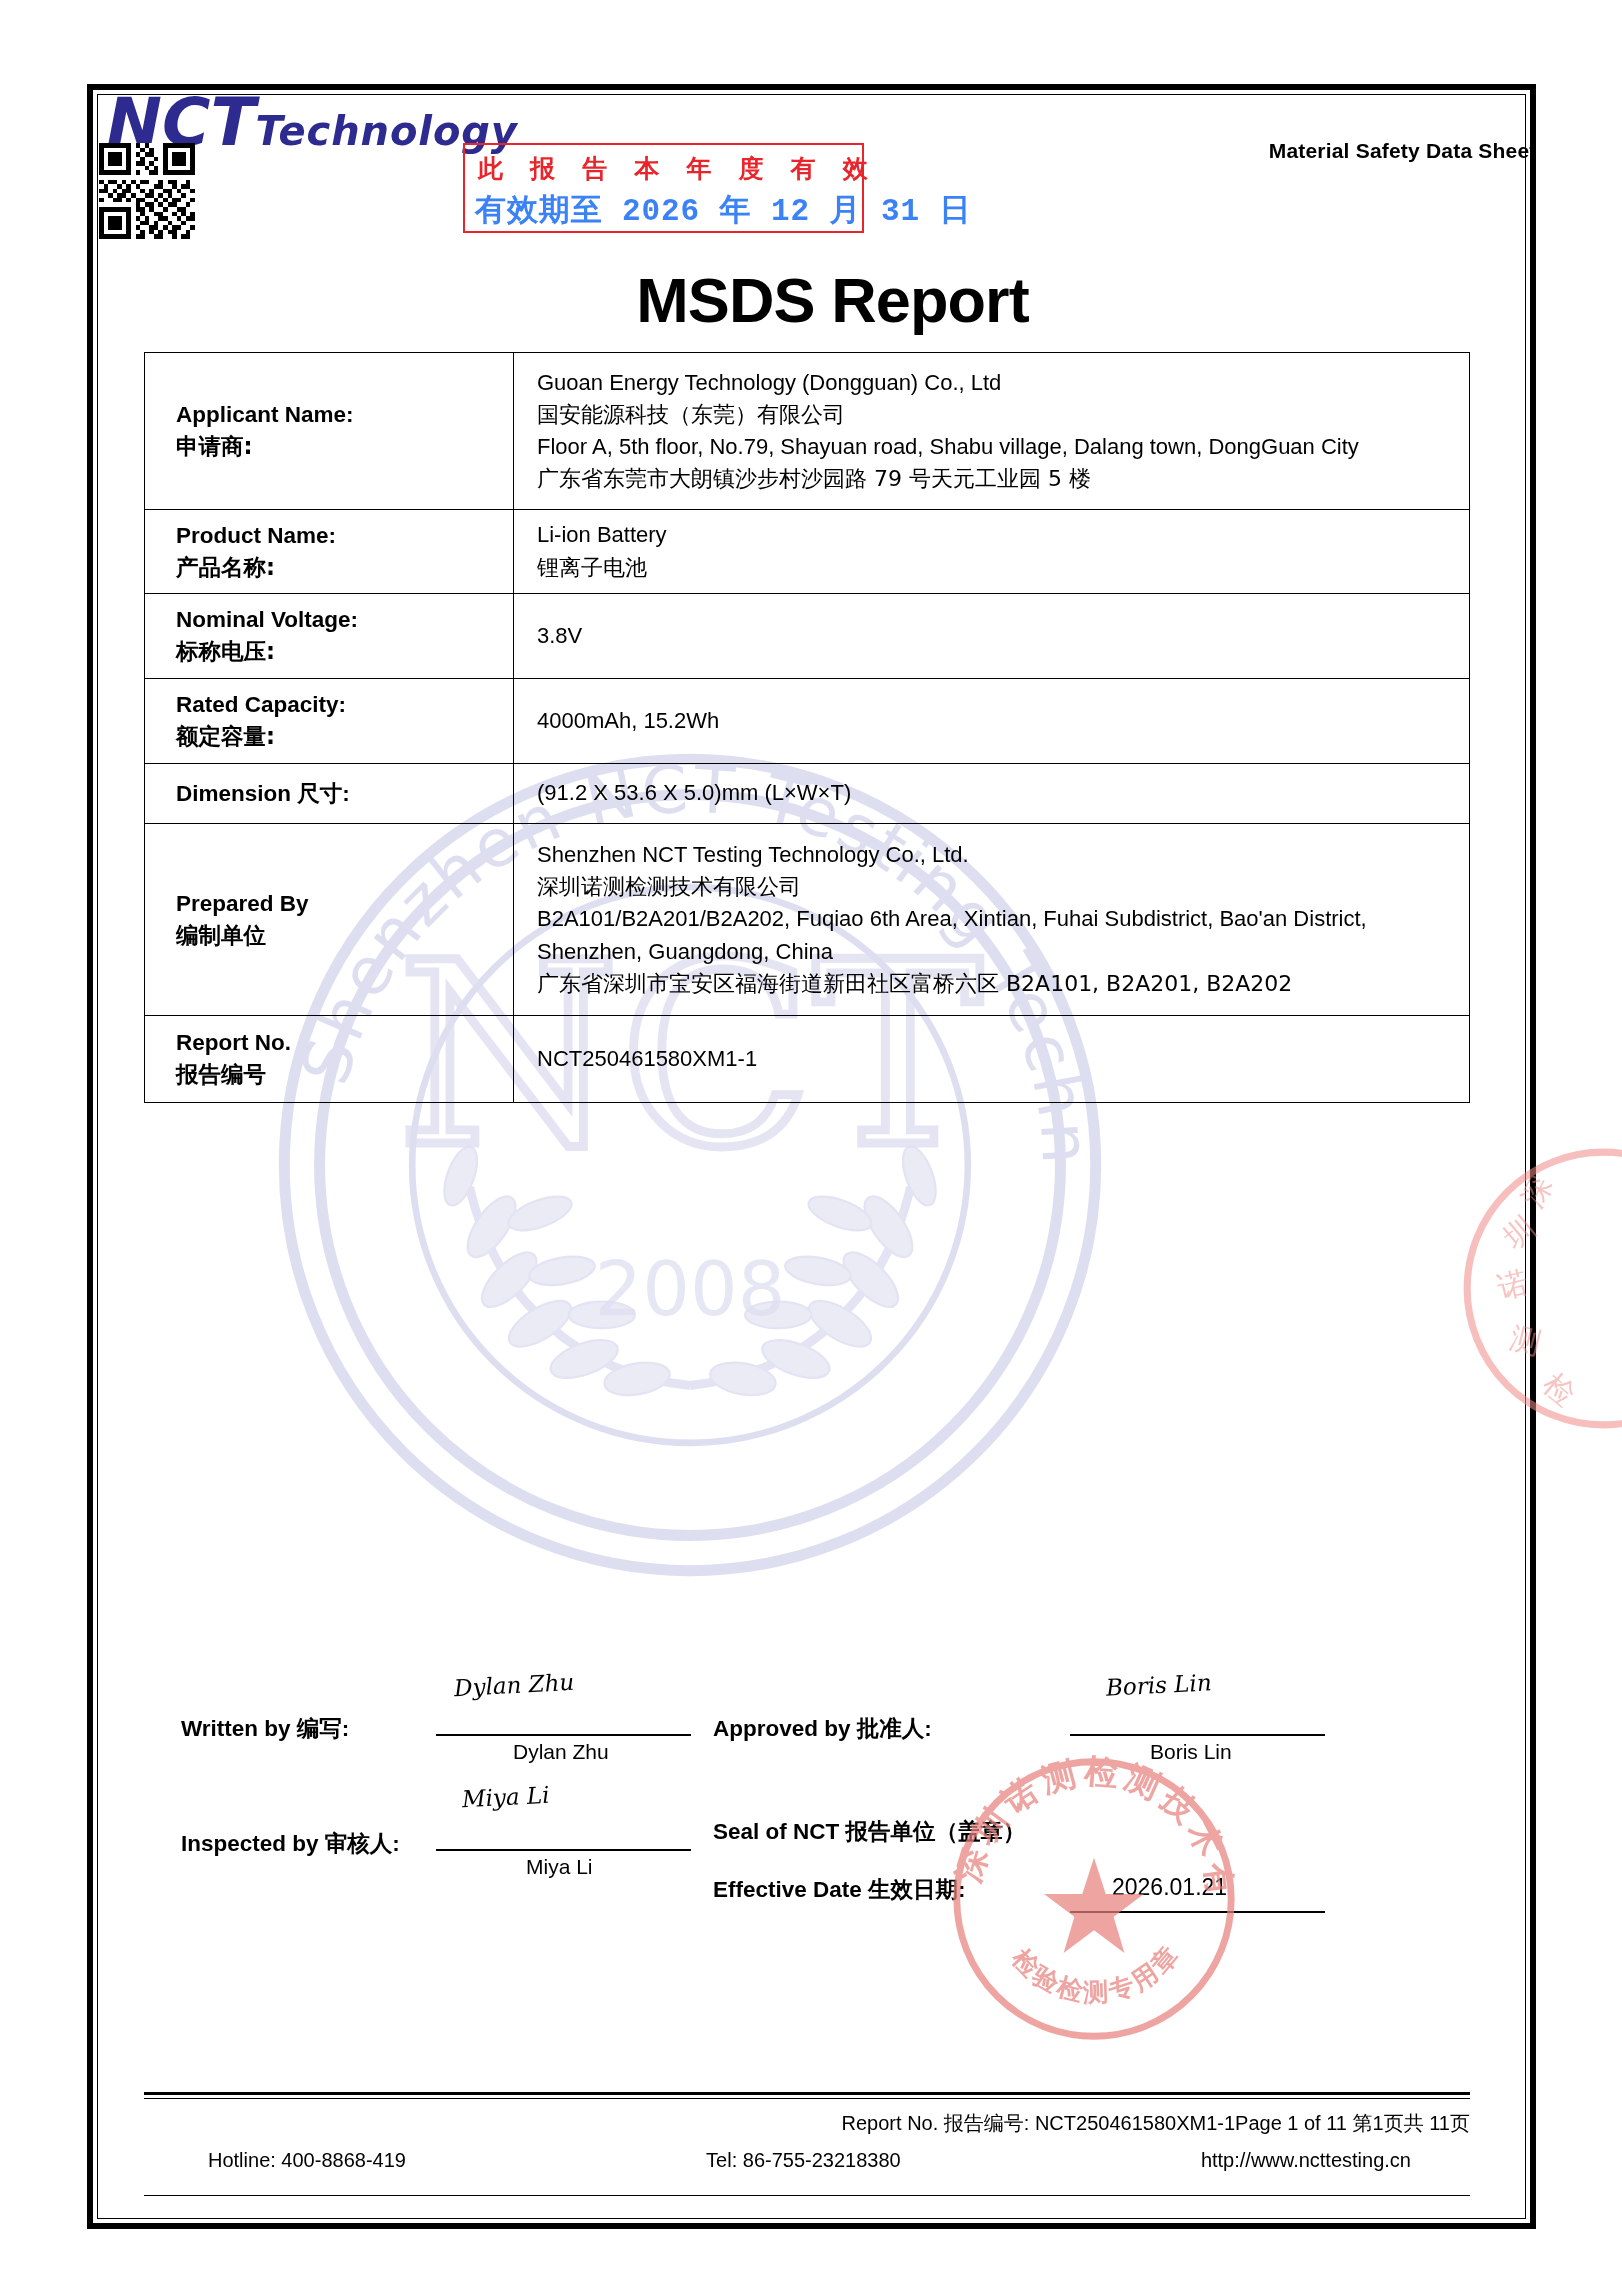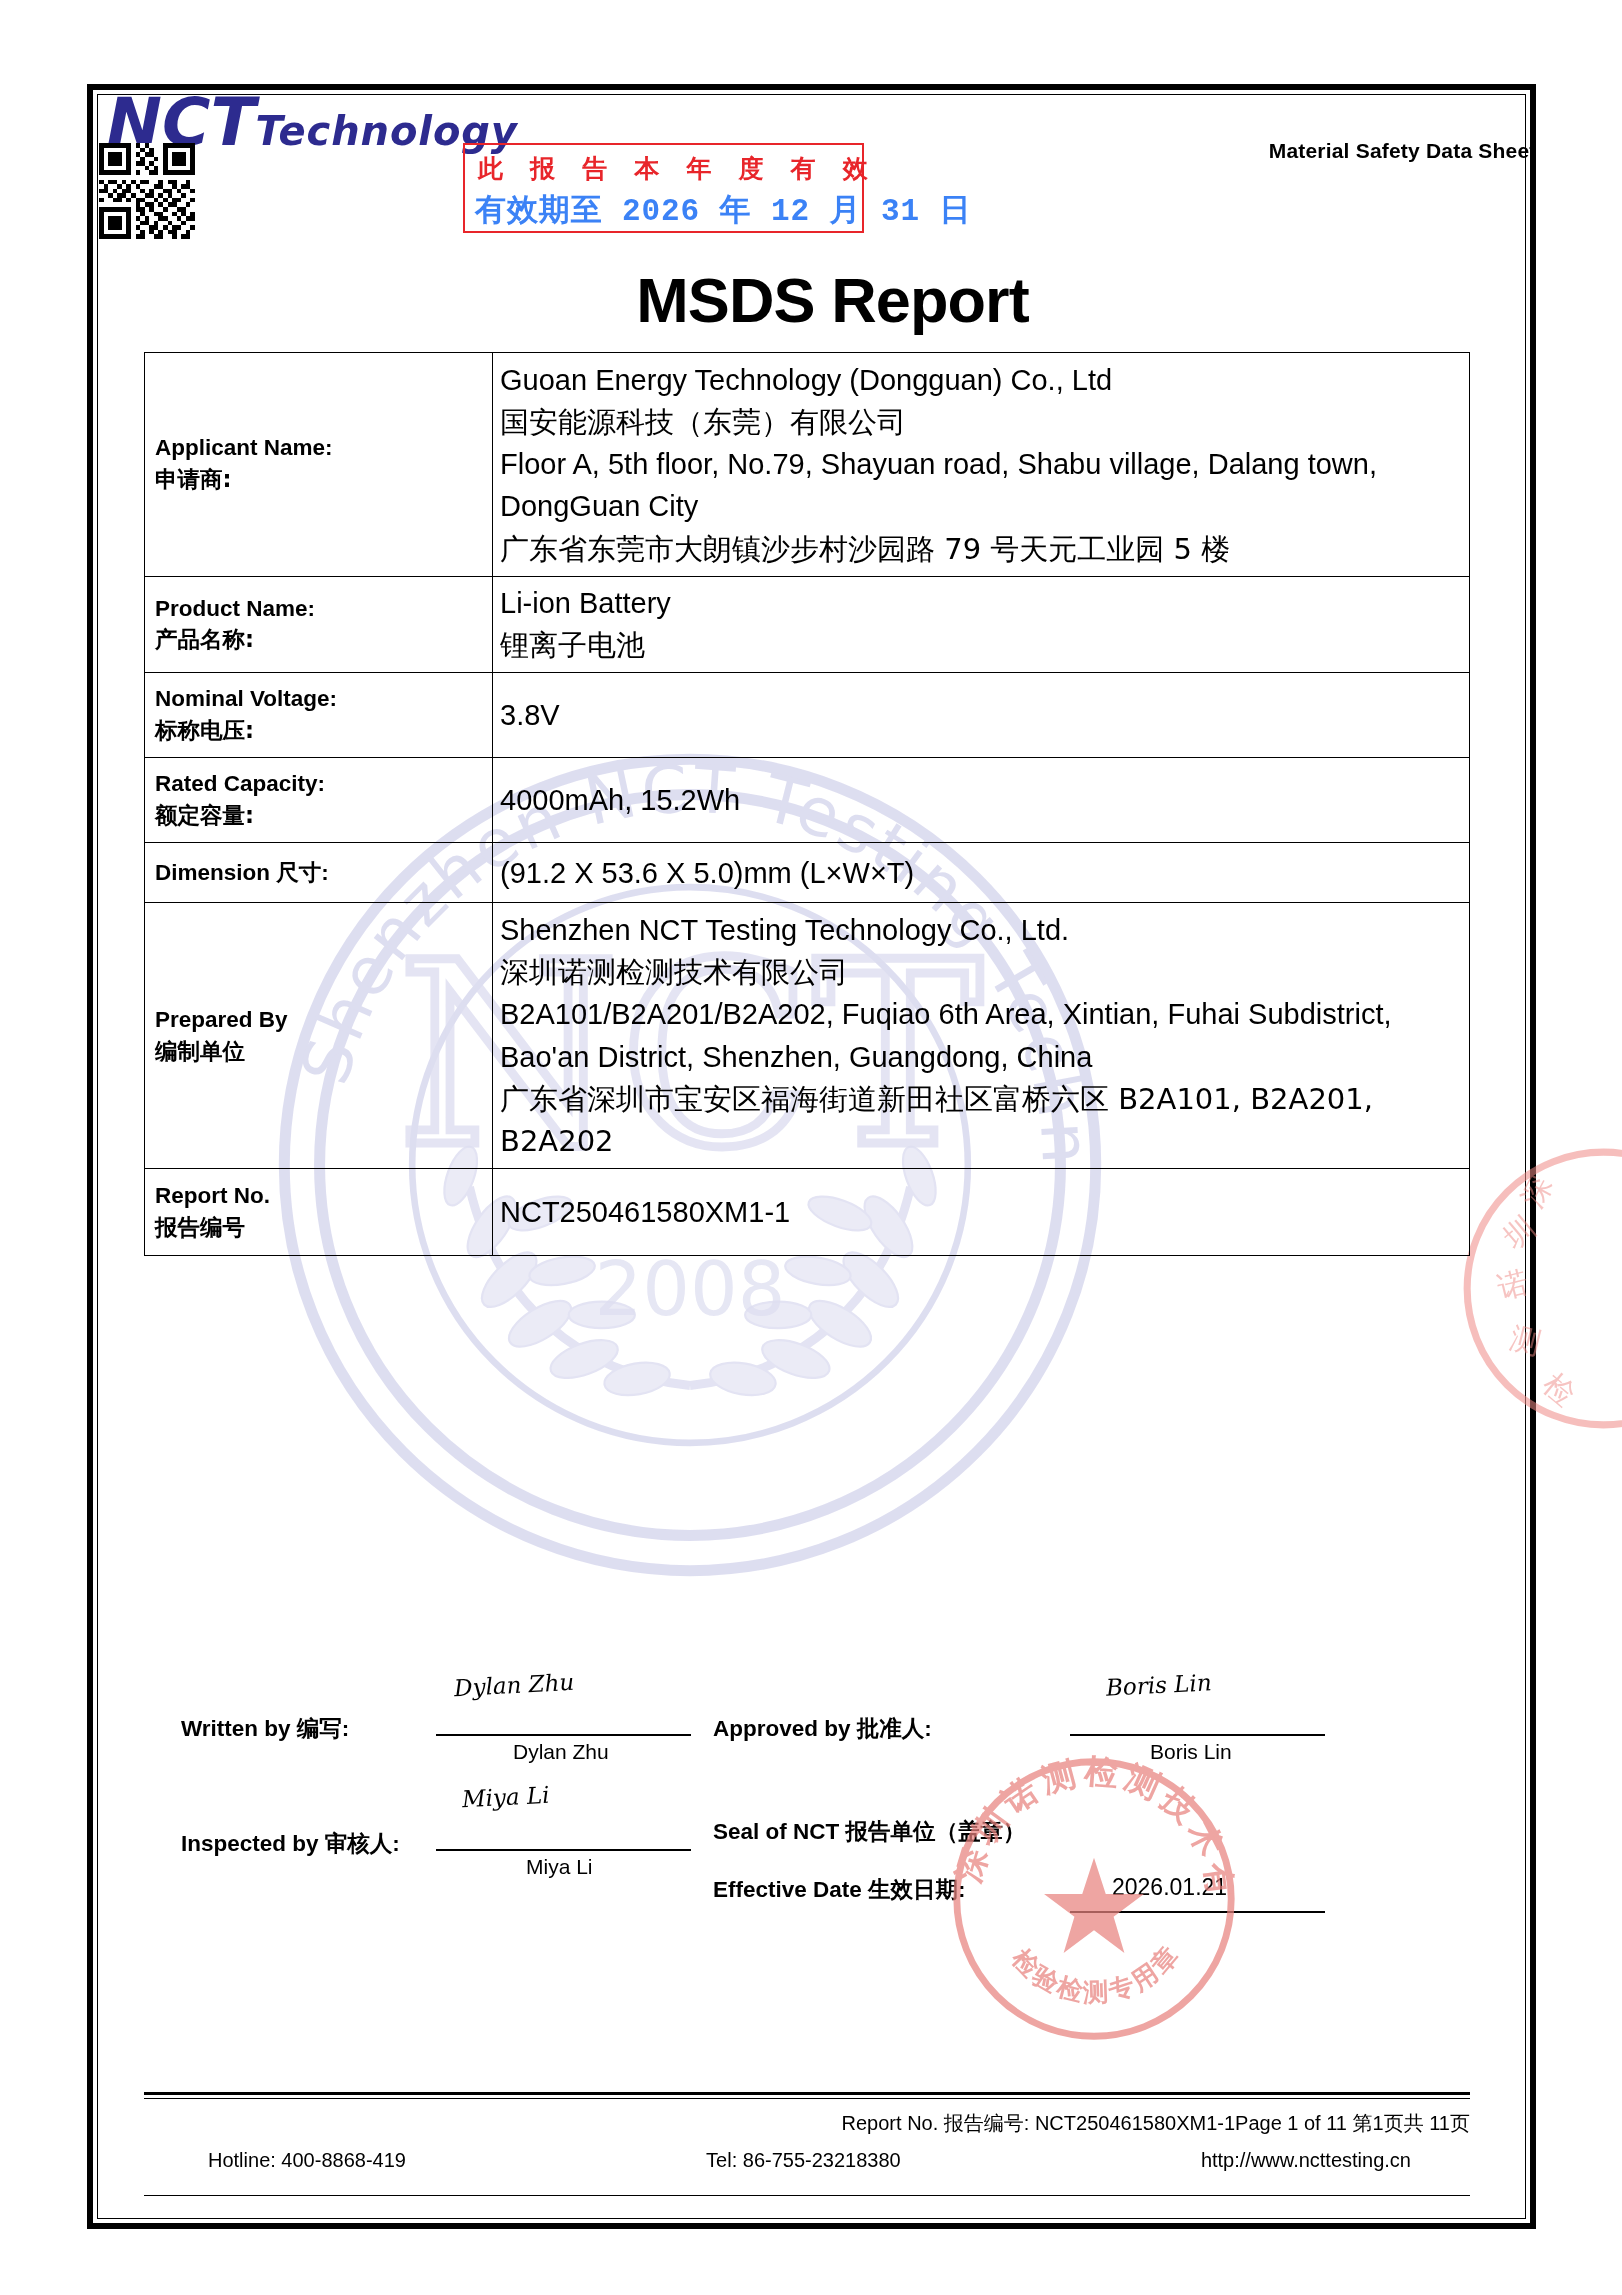--- a/index.html
+++ b/index.html
@@ -183,26 +183,26 @@
     border: 1.5px solid #000;
     vertical-align: middle;
     padding: 5.5px 11px;
     background: transparent;
   }
   #main-table td.label {
     width: 326px;
     font-size: 22.5px;
     font-weight: bold;
     line-height: 1.42;
-    padding-left: 10px;
+    padding-left: 31px;
   }
   #main-table td.value {
-    font-size: 29px;
+    font-size: 22px;
     line-height: 1.46;
-    padding-left: 7px;
+    padding-left: 23px;
   }
   #main-table td.value .line {
     white-space: normal;
   }
   .cn { font-family: "DejaVu Sans", sans-serif; }
 
   
   #sig-area {
     position: absolute;
     left: 51px;

